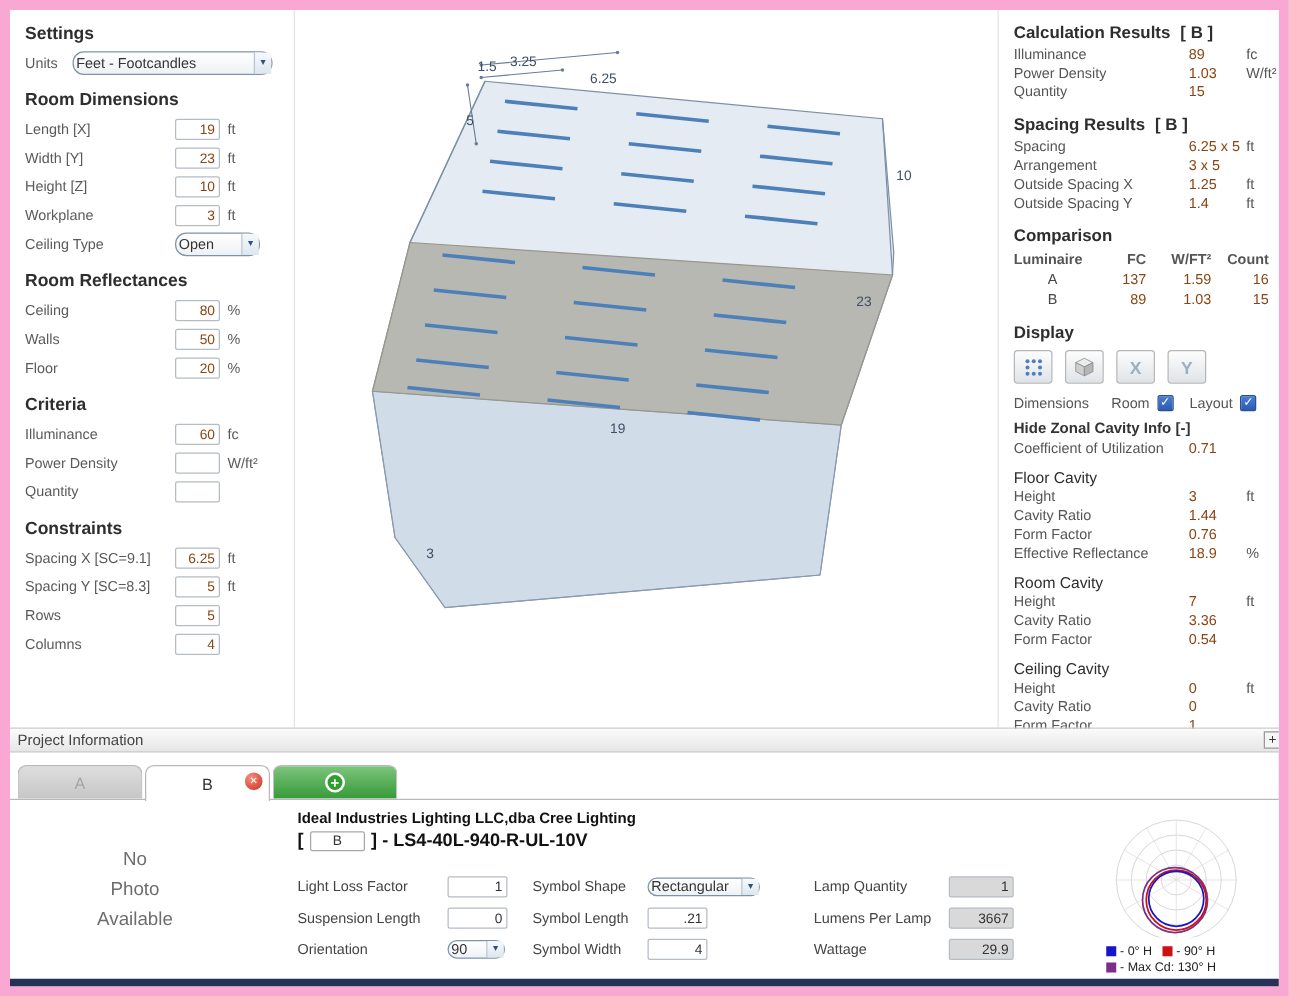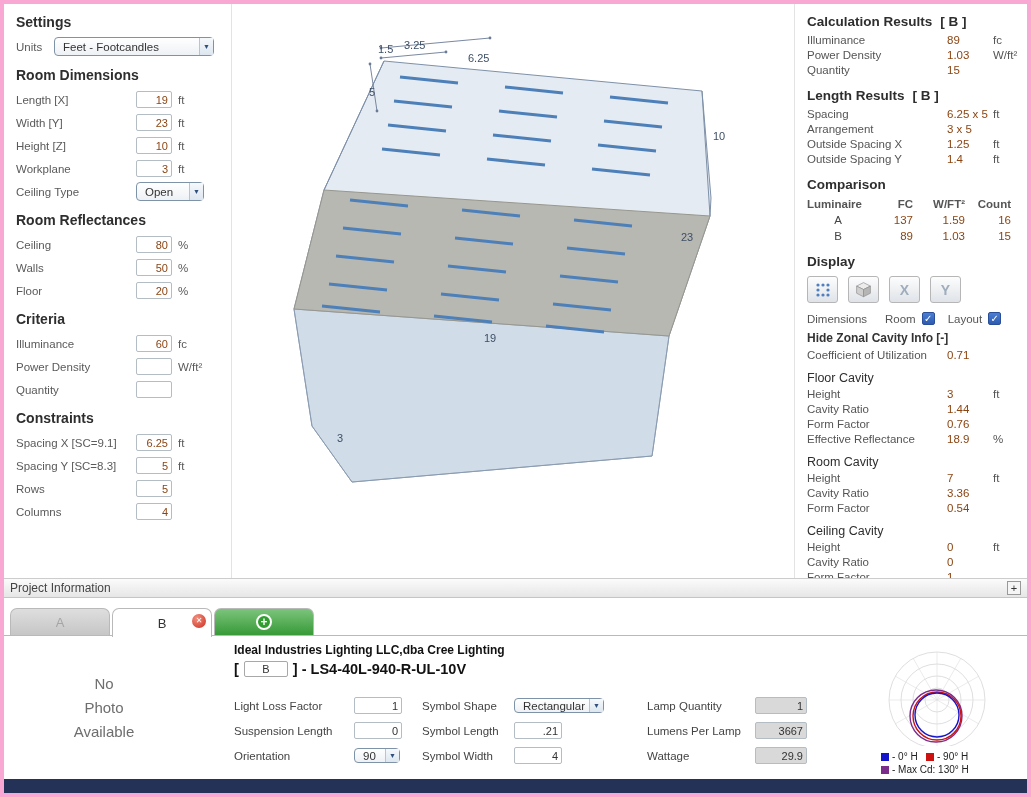--- a/index.html
+++ b/index.html
@@ -1,30 +1,30 @@
 <!DOCTYPE html>
 <html><head>
 <meta charset="utf-8">
 <style>
   *{margin:0;padding:0;box-sizing:border-box;font-family:"Liberation Sans",sans-serif;}
   body{background:#888;}
-  .frame{position:relative;width:1031px;height:797px;border:4px solid #f9a8d4;background:#fff;overflow:hidden;}
+  .frame{position:relative;width:1031px;height:797px;border:8px solid #f9a8d4;background:#fff;overflow:hidden;}
 
   
   .main{position:absolute;left:0;top:0;width:1023px;height:574px;display:flex;background:#fff;}
   .left{width:228px;border-right:1px solid #e3e3e3;padding:6px 0 0 12px;}
   .center{flex:1;position:relative;}
   .right{width:233px;border-left:1px solid #e3e3e3;padding:4px 8px 0 12px;}
 
   .sec{font-size:14px;font-weight:bold;color:#2e2e2e;margin:9px 0 5px;}
   .frow{display:flex;align-items:center;height:23px;font-size:11.5px;color:#5a5a5a;}
   .flabel{width:120px;}
   .fin{width:36px;height:17px;border:1px solid #b4bcc4;border-radius:2px;font-size:11px;text-align:right;color:#8b4513;padding:0 3px;background:#fff;}
   .funit{margin-left:6px;}
-  .sel{display:inline-flex;align-items:center;height:19px;border:1px solid #7f93a8;border-radius:4px;background:linear-gradient(#fff,#eef1f5);font-size:11.5px;color:#333;padding:0 0 0 8px;cursor:default;}
+  .sel{display:inline-flex;align-items:center;height:19px;border:1px solid #7f93a8;border-radius:9px;background:linear-gradient(#fff,#eef1f5);font-size:11.5px;color:#333;padding:0 0 0 2px;cursor:default;}
   .sel .arrow{margin-left:auto;font-size:7px;color:#2f4f7f;border-left:1px solid #b9c4d0;padding:3px 3px;background:linear-gradient(#f6f9fc,#dde6ef);height:100%;display:flex;align-items:center;}
   .sel .arrow::after{content:"▼";}
 
   
   .rtitle{font-size:13.5px;font-weight:bold;color:#2e2e2e;margin:10px 0 4px;}
   .rtitle .scope{margin-left:8px;}
   .rrow{display:flex;font-size:11.5px;line-height:15px;color:#555;}
   .rlabel{flex:1;}
   .rval{width:46px;color:#8b4513;}
   .runit{width:26px;}
@@ -247,21 +247,21 @@
           <span class="rval">1.03</span>
           <span class="runit">W/ft²</span>
         </div>
       <div class="rrow">
           <span class="rlabel">Quantity</span>
           <span class="rval">15</span>
           <span class="runit"></span>
         </div>
 
       <div class="rtitle">
-        <span>Length Results</span><span class="scope">[ B ]</span>
+        <span>Spacing Results</span><span class="scope">[ B ]</span>
       </div>
       <div class="rrow">
           <span class="rlabel">Spacing</span>
           <span class="rval">6.25 x 5</span>
           <span class="runit">ft</span>
         </div>
       <div class="rrow">
           <span class="rlabel">Arrangement</span>
           <span class="rval">3 x 5</span>
           <span class="runit"></span>

